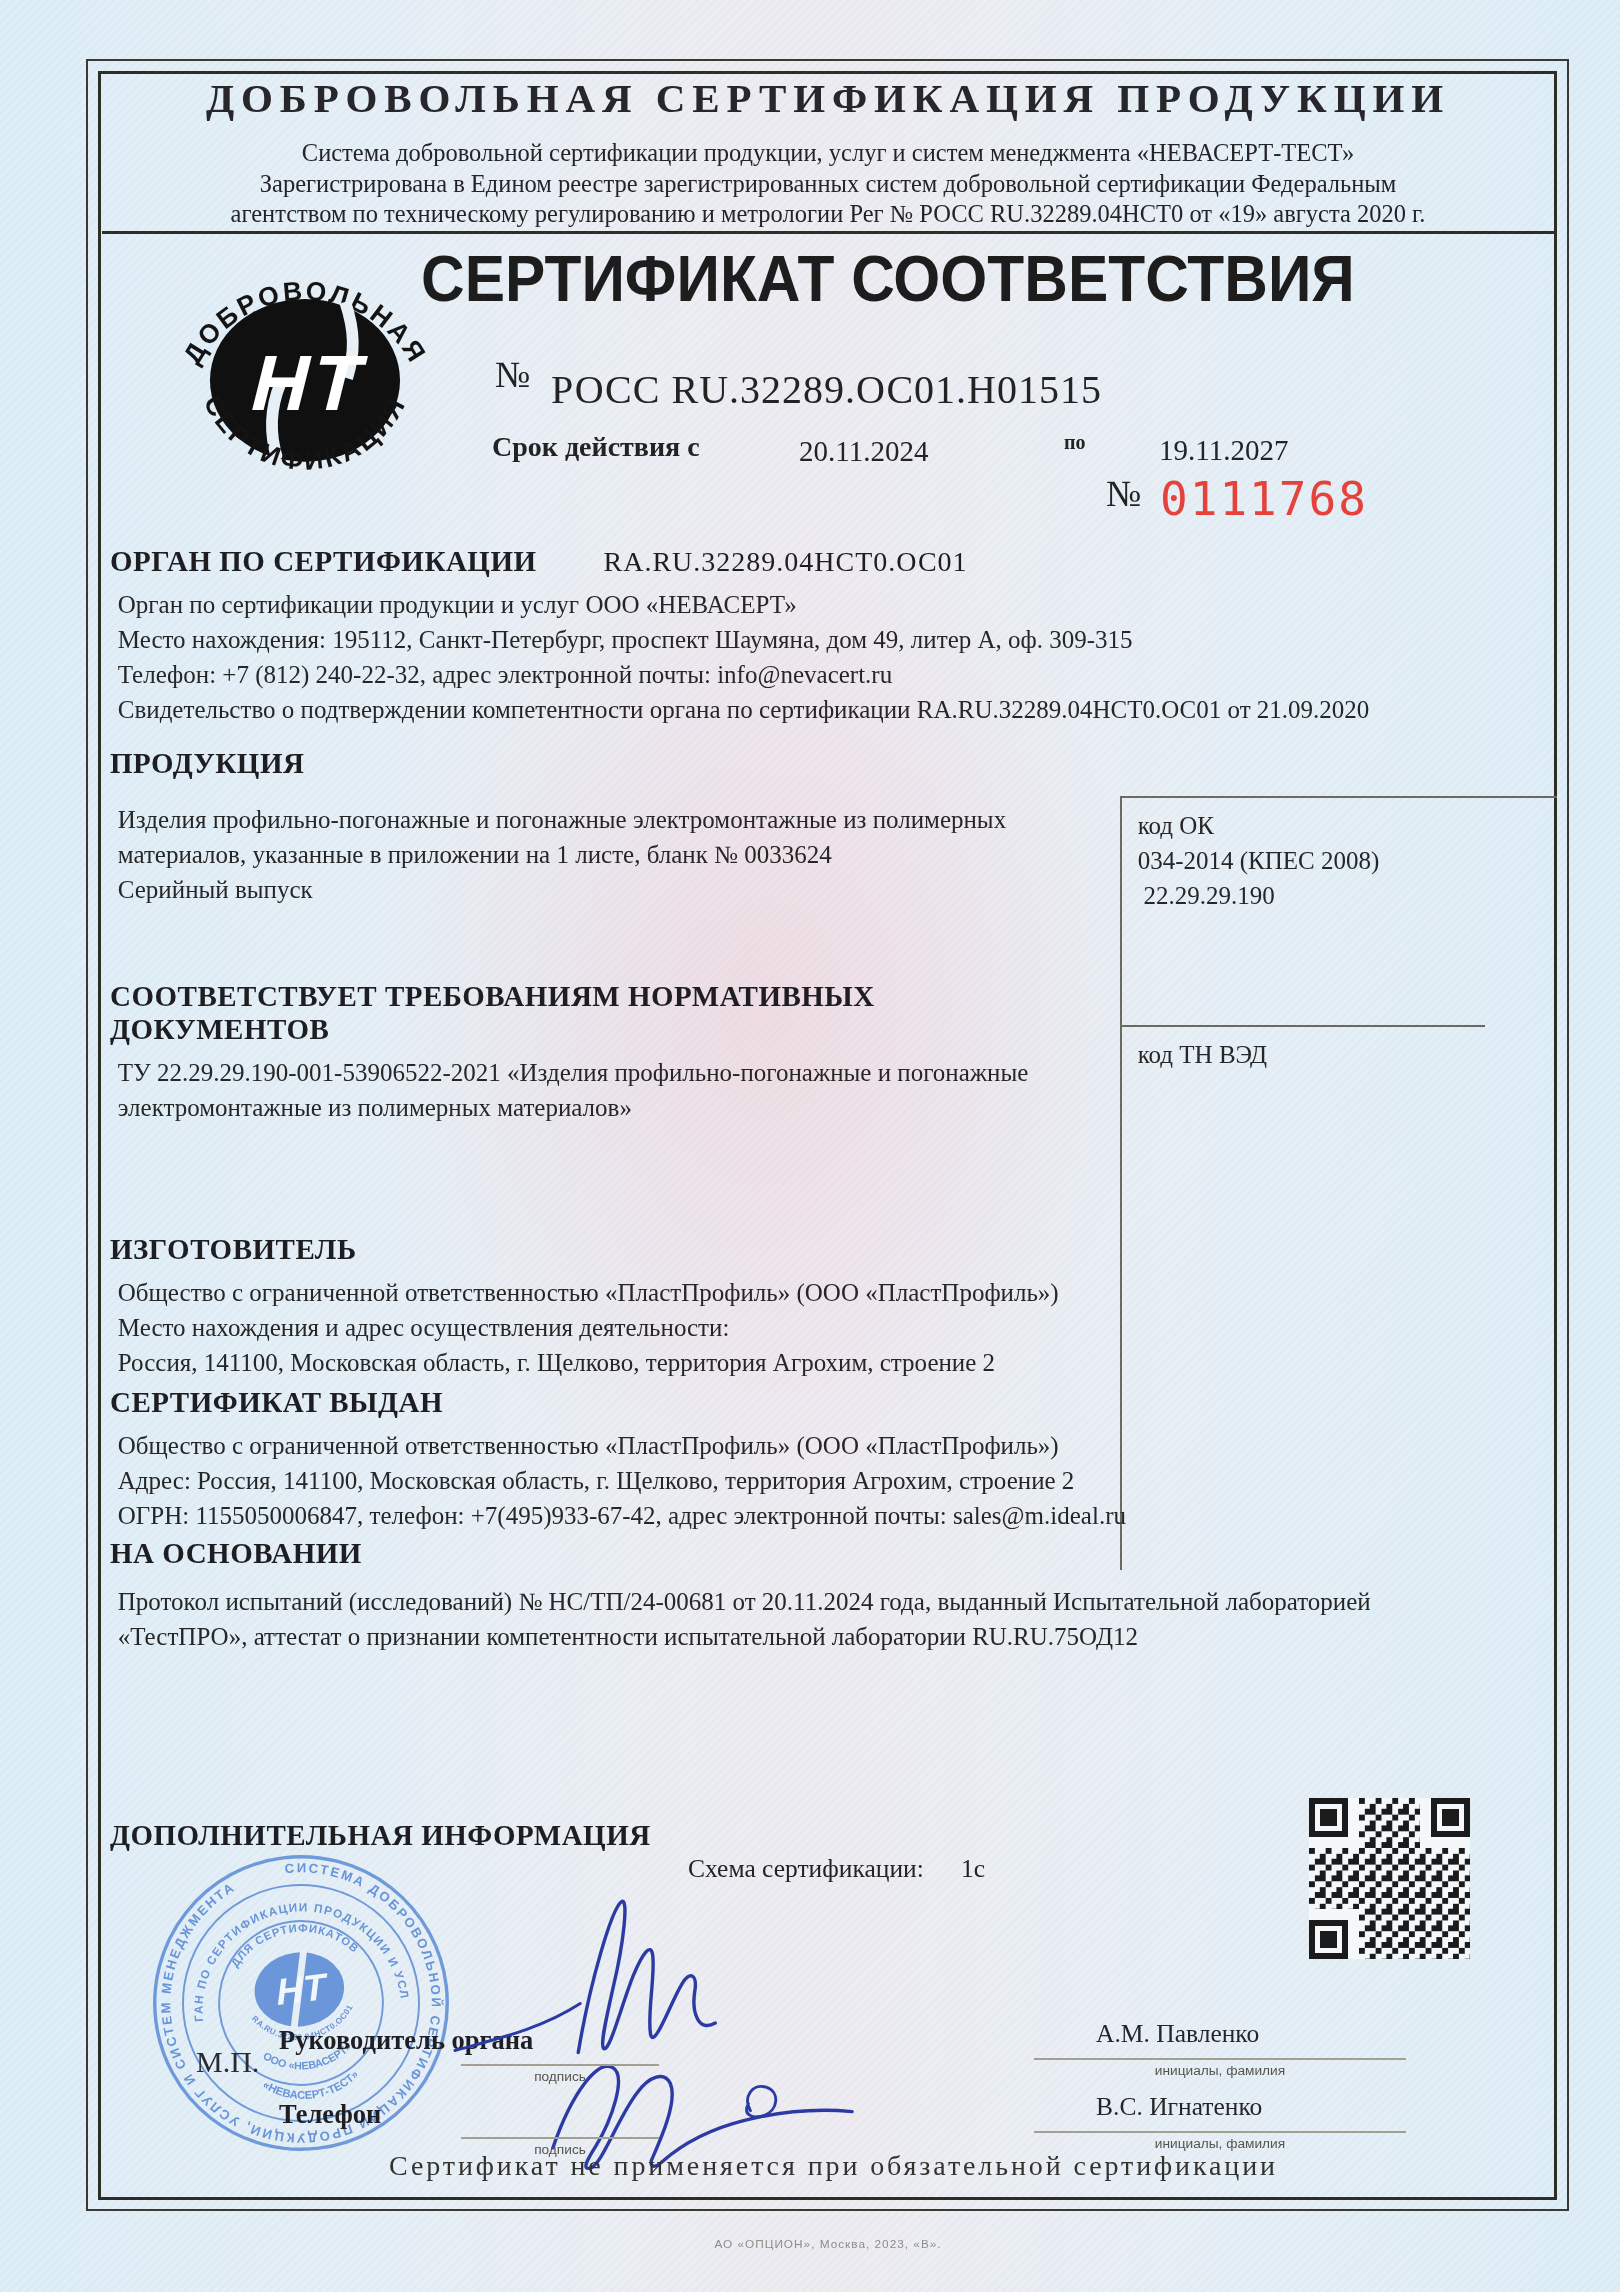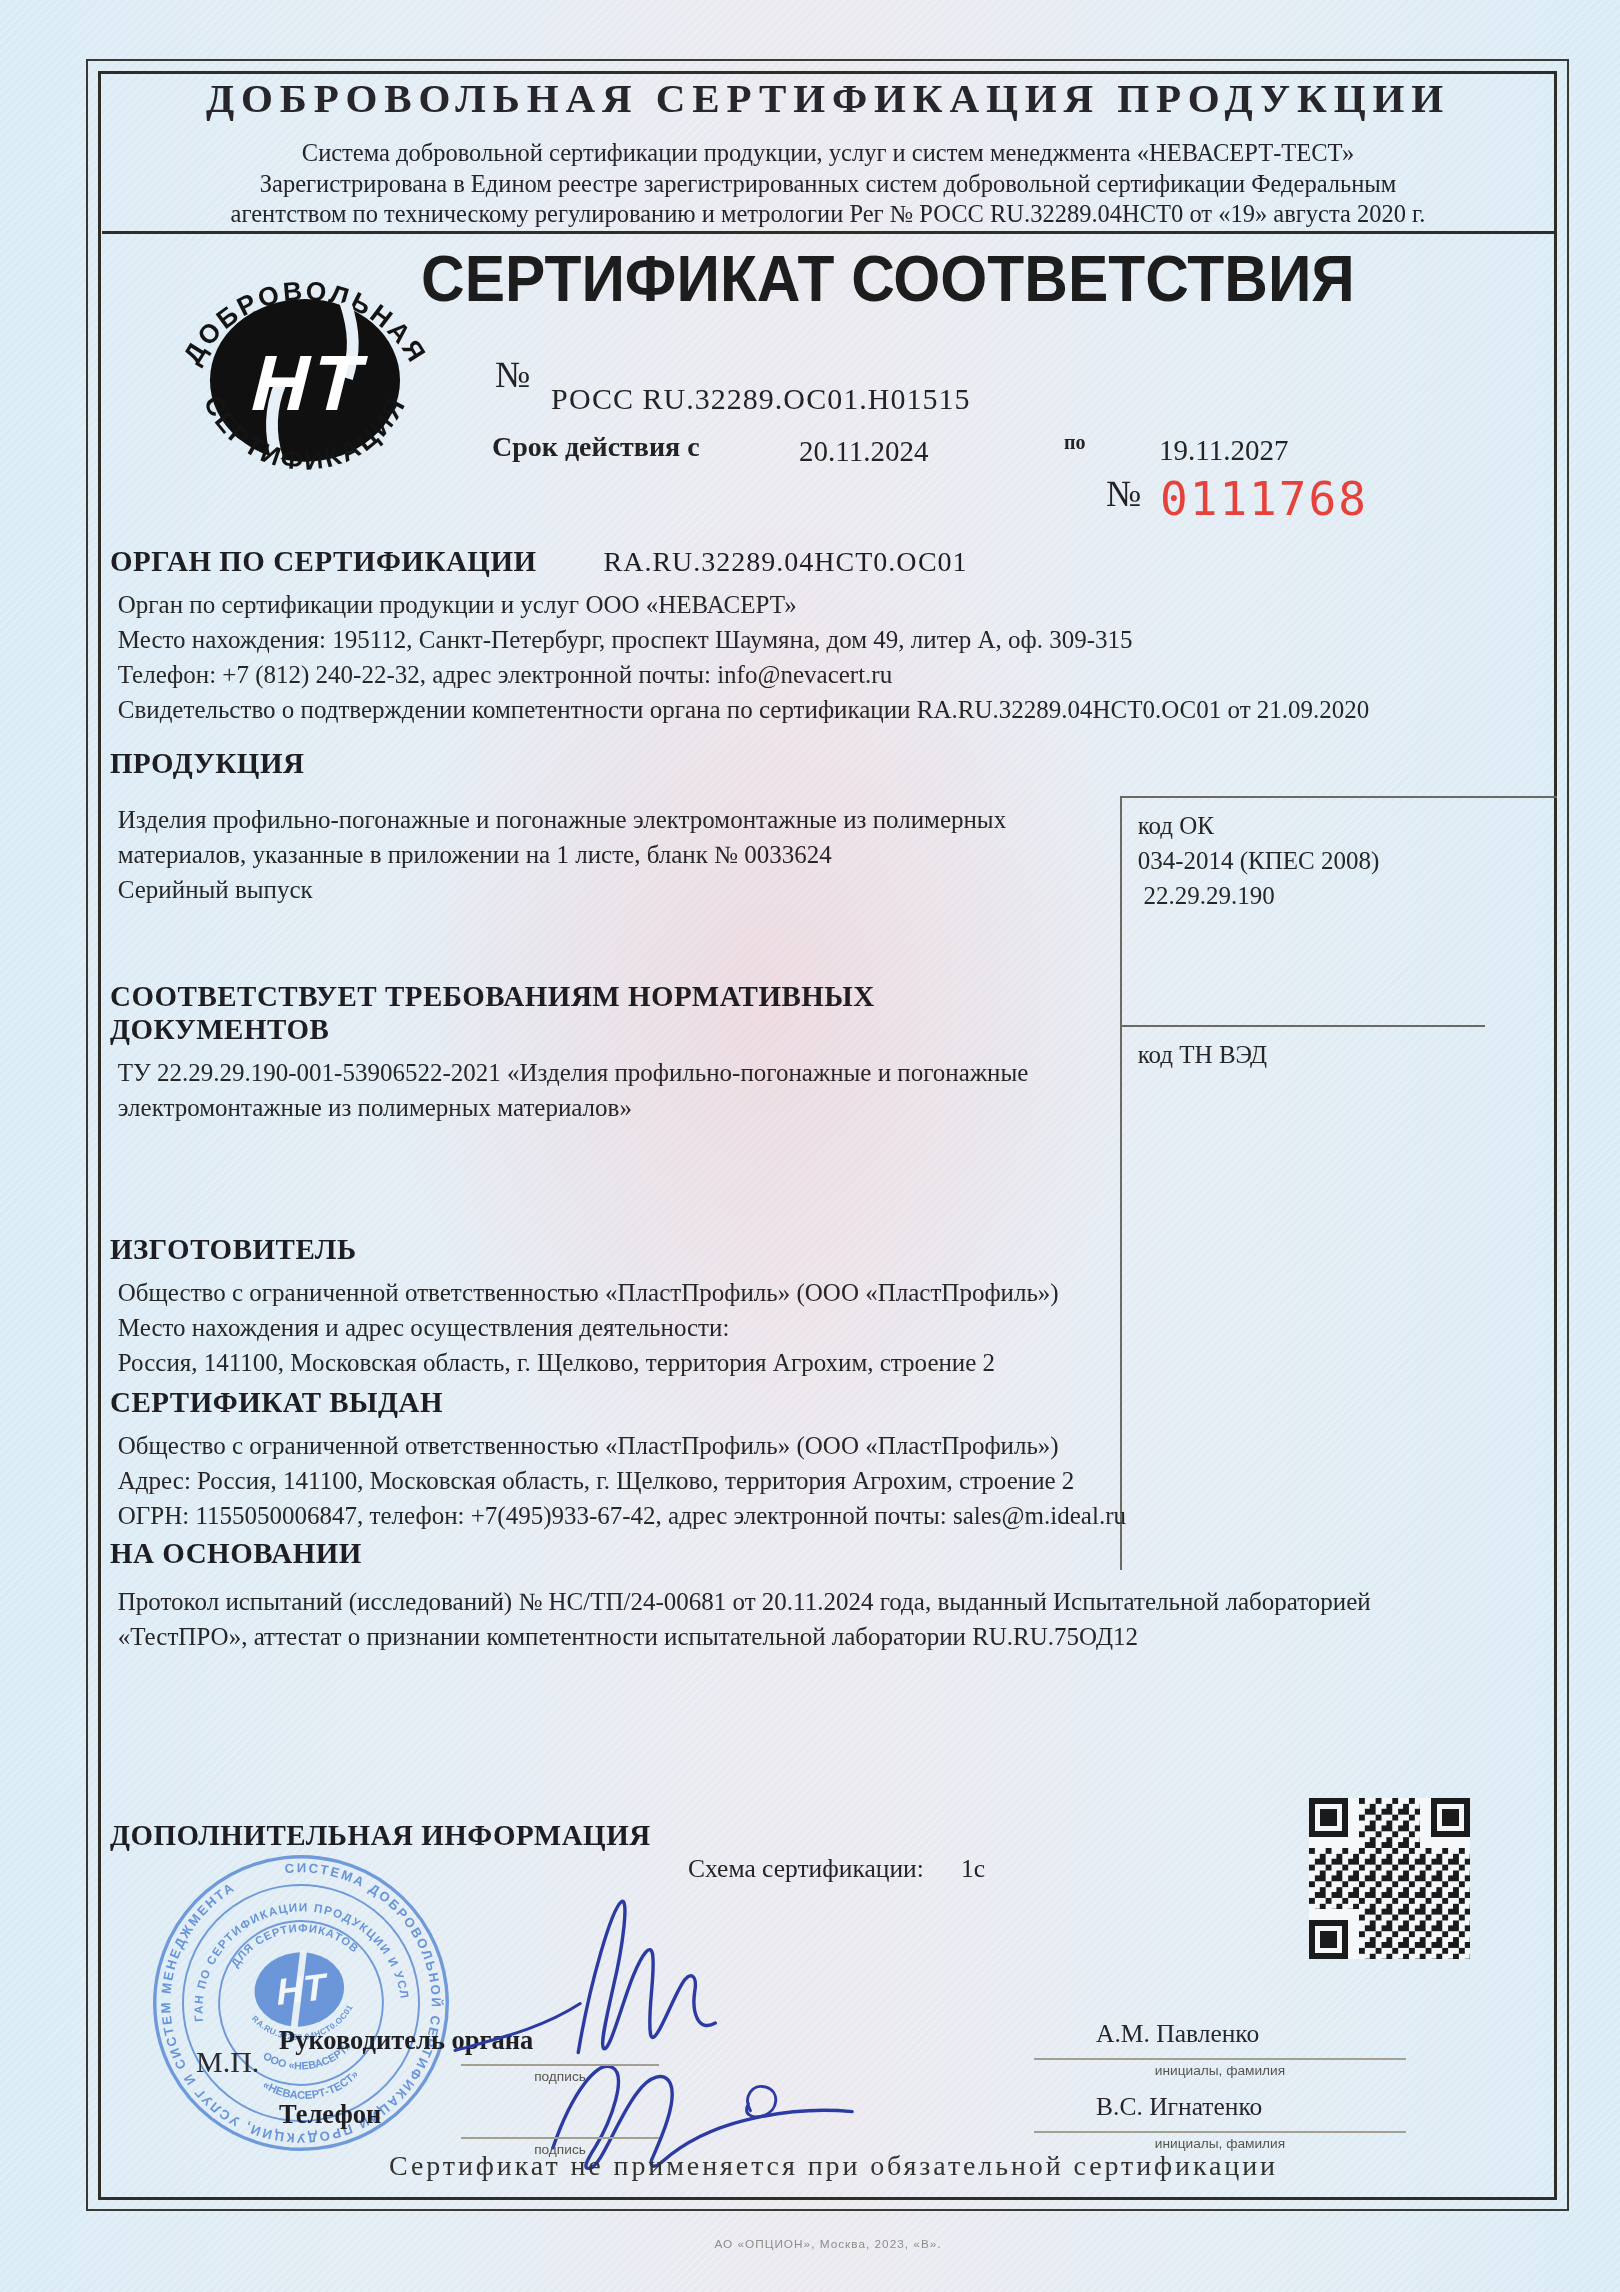--- a/index.html
+++ b/index.html
@@ -27,21 +27,21 @@
   .hdr-sub{ left:102px; top:0; width:1452px; text-align:center; font-size:24.5px; color:#242428; }
   .hdr-divider{ left:102px; top:231px; width:1452px; height:2.9px; background:#2e2e27; }
 
   
   .nt-logo{ left:153px; top:249px; }
   .cert-title{ left:421px; top:241px; font-family:"Liberation Sans",sans-serif;
     font-weight:bold; font-size:65px; letter-spacing:0px; color:#1d1d1d;
     transform:scaleX(.93); transform-origin:left top; white-space:nowrap; }
 
   .regno-label{ left:495px; top:353px; font-size:37px; }
-  .regno-value{ left:551px; top:382px; font-size:30px; letter-spacing:1px; }
+  .regno-value{ left:551px; top:366px; font-size:40px; letter-spacing:1px; }
   .validity-label{ left:492px; top:431px; font-size:28px; font-weight:bold; }
   .validity-from{ left:799px; top:435px; font-size:29px; }
   .validity-po{ left:1064px; top:431px; font-size:20px; font-weight:bold; }
   .validity-to{ left:1159px; top:434px; font-size:29px; }
   .blank-label{ left:1106px; top:472px; font-size:37px; }
   .blank-value{ left:1160px; top:472px; font-family:"DejaVu Sans Mono",monospace;
     font-size:46px; letter-spacing:2px; color:#e4423b; }
 
   
   .sec{ left:110px; width:1441px; }

